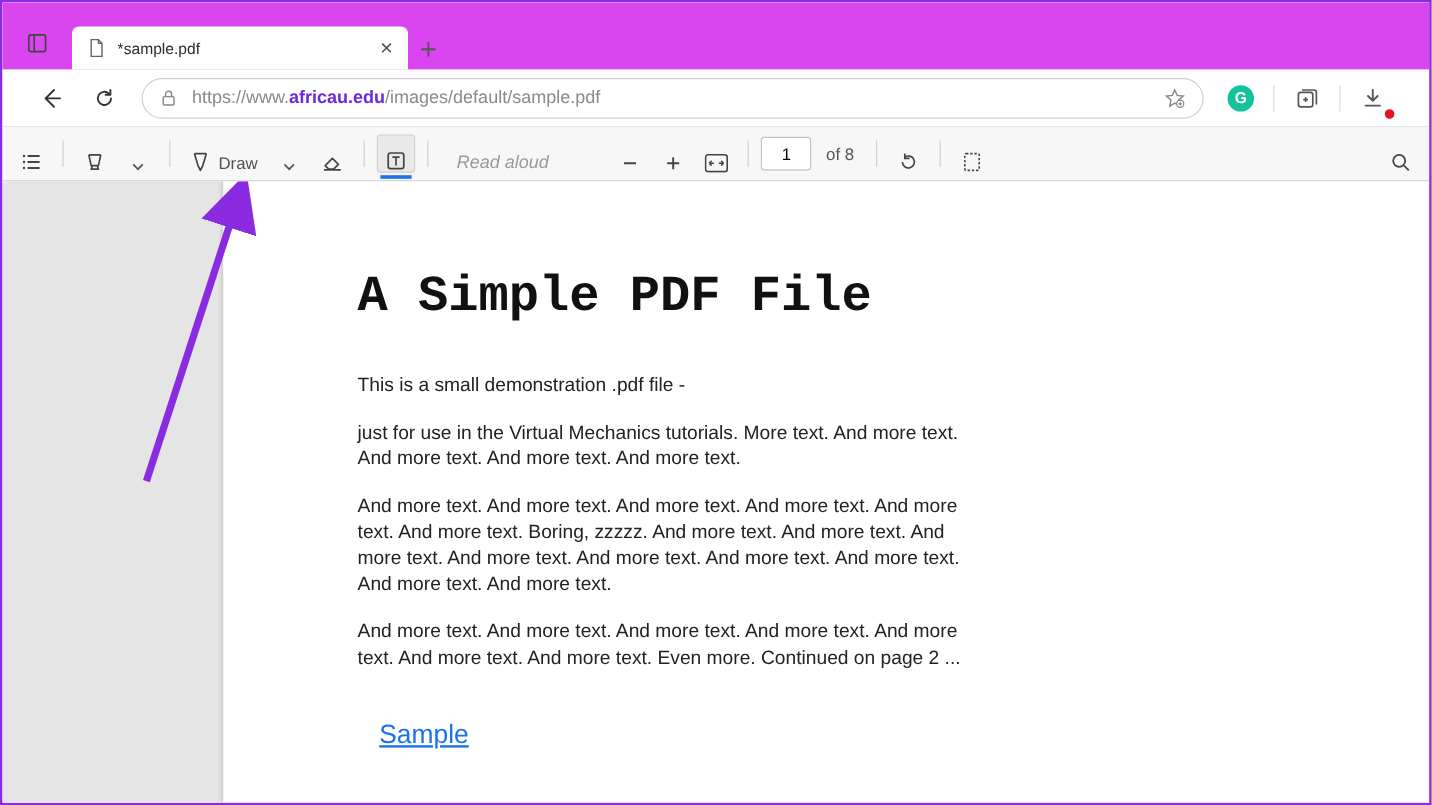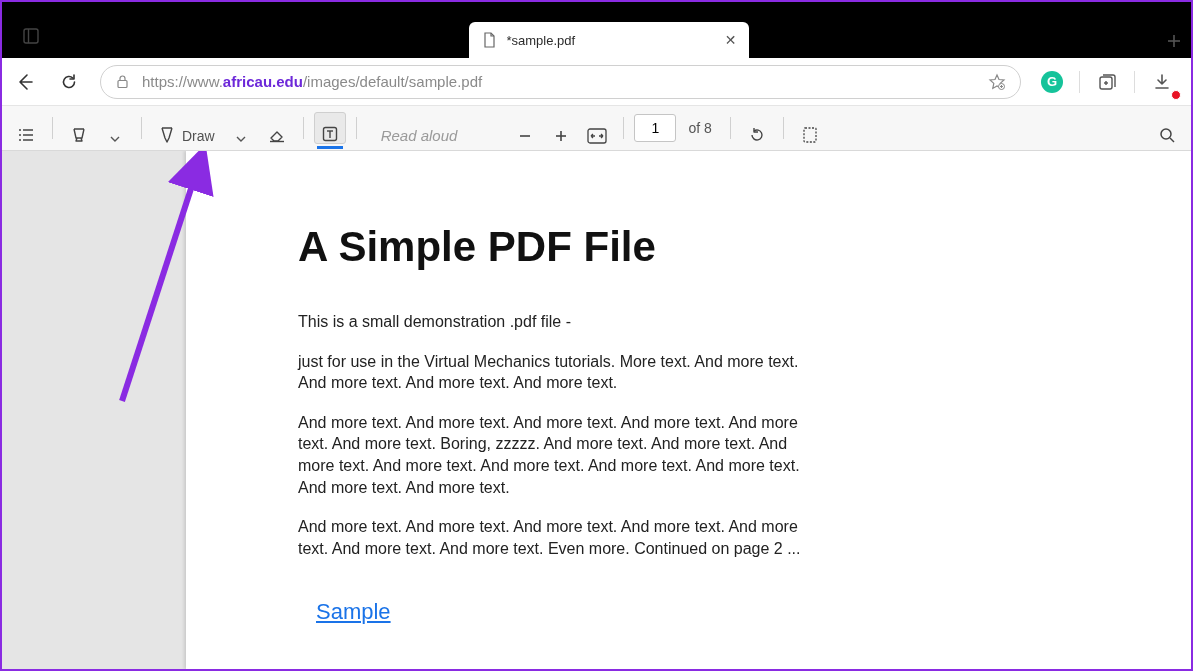--- a/index.html
+++ b/index.html
@@ -1,28 +1,28 @@
 <!DOCTYPE html>
 <html><head>
 <meta charset="utf-8">
 <style>
   * { box-sizing: border-box; margin: 0; padding: 0; }
   html, body { width: 1193px; height: 671px; font-family: "Segoe UI", Arial, sans-serif; overflow: hidden; }
   body { border: 2px solid #8a2be2; background: #fff; display: flex; flex-direction: column; }
 
   
-  .titlebar { height: 56px; background: #000000; display: flex; align-items: flex-end; justify-content: space-between; }
+  .titlebar { height: 56px; background: #d946ef; display: flex; align-items: flex-end; }
   .titlebar-left { width: 58px; height: 44px; display:flex; align-items:center; justify-content:center; }
   .tab { height: 36px; margin-left: 0; background: #fff; border-top-left-radius: 6px; border-top-right-radius: 6px; display: flex; align-items: center; padding: 0 12px; gap: 10px; min-width: 280px; }
   .tab-title { font-size: 13px; color: #2b2b2b; flex: 1; white-space: nowrap; overflow: hidden; text-overflow: ellipsis; }
   .tab-close { font-size: 14px; color: #555; cursor: pointer; }
   .newtab { width: 34px; height: 34px; display:flex; align-items:center; justify-content:center; color:#555; font-size: 18px; }
 
   
-  .navbar { height: 48px; background: #fff; border-bottom: 1px solid #e5e5e5; display: flex; align-items: center; padding: 0 4px; gap: 6px; }
+  .navbar { height: 48px; background: #fff; border-bottom: 1px solid #e5e5e5; display: flex; align-items: center; padding: 0 22px; gap: 6px; }
   .nav-btn { width: 38px; height: 36px; display:flex; align-items:center; justify-content:center; color:#333; border-radius:4px; }
   .addr { flex: 1; height: 34px; margin: 0 6px; border: 1px solid #d0d0d0; border-radius: 18px; display:flex; align-items:center; padding: 0 14px; gap: 12px; }
   .addr .url { flex:1; font-size: 15px; color:#8a8a8a; display:flex; align-items:center; }
   .addr .url .domain { color:#6d28d9;font-weight:bold; }
   .nav-right { display:flex; align-items:center; gap:2px; padding-right:6px; }
   .vdiv { width:1px; height:22px; background:#ddd; margin:0 6px; }
   .grammarly { width:22px; height:22px; border-radius:50%; background:#15c39a; color:#fff; display:flex; align-items:center; justify-content:center; font-weight:bold; font-size:13px; }
   .dl-icon { position: relative; }
   .dl-badge { position:absolute; bottom:0; right:0; width:10px; height:10px; background:#e81123; border-radius:50%; border:1px solid #fff; }
 
@@ -34,21 +34,21 @@
   .tb-sep { width:1px; height:22px; background:#d0d0d0; margin: 0 6px; }
   .tb-text-gray { color:#9a9a9a; font-size:15px; padding:0 8px;font-style:italic; }
   .page-input { width:42px; height:28px; border:1px solid #c5c5c5; border-radius:3px; text-align:center; font-size:14px; background:#fff; }
   .tb-right { margin-left:auto; display:flex; align-items:center; }
   .underline-blue { position:relative; }
   .underline-blue::after { content:""; position:absolute; left:2px; right:2px; bottom:-6px; height:3px; background:#1a73e8; }
 
   
   .viewport { flex:1; background:#e5e5e5; position:relative; overflow:hidden; }
   .page { position:absolute; top:0; left:184px; right:0; bottom:0; background:#fff; box-shadow:-2px 0 3px rgba(0,0,0,0.12); padding: 72px 0 0 112px; }
-  .pdf-title { font-family: Liberation Sans, sans-serif; font-size: 42px; font-weight: 600; color:#111; margin-bottom:40px; }
+  .pdf-title { font-family: Liberation Mono, monospace; font-size: 42px; font-weight: 600; color:#111; margin-bottom:40px; }
   .pdf-body { font-family: Arial, sans-serif; font-size: 16px; color:#222; width: 530px; line-height: 1.35; margin-top: 40px; }
   .pdf-body p { margin-bottom: 18px; }
   .pdf-link { color:#1a73e8; font-size:22px; margin-top:20px; display:inline-block; margin-left:18px; }
 
   
   .arrow-svg { position:absolute; top:0; left:0; pointer-events:none; }
 
   svg { display:block; }
 </style>
 </head>

